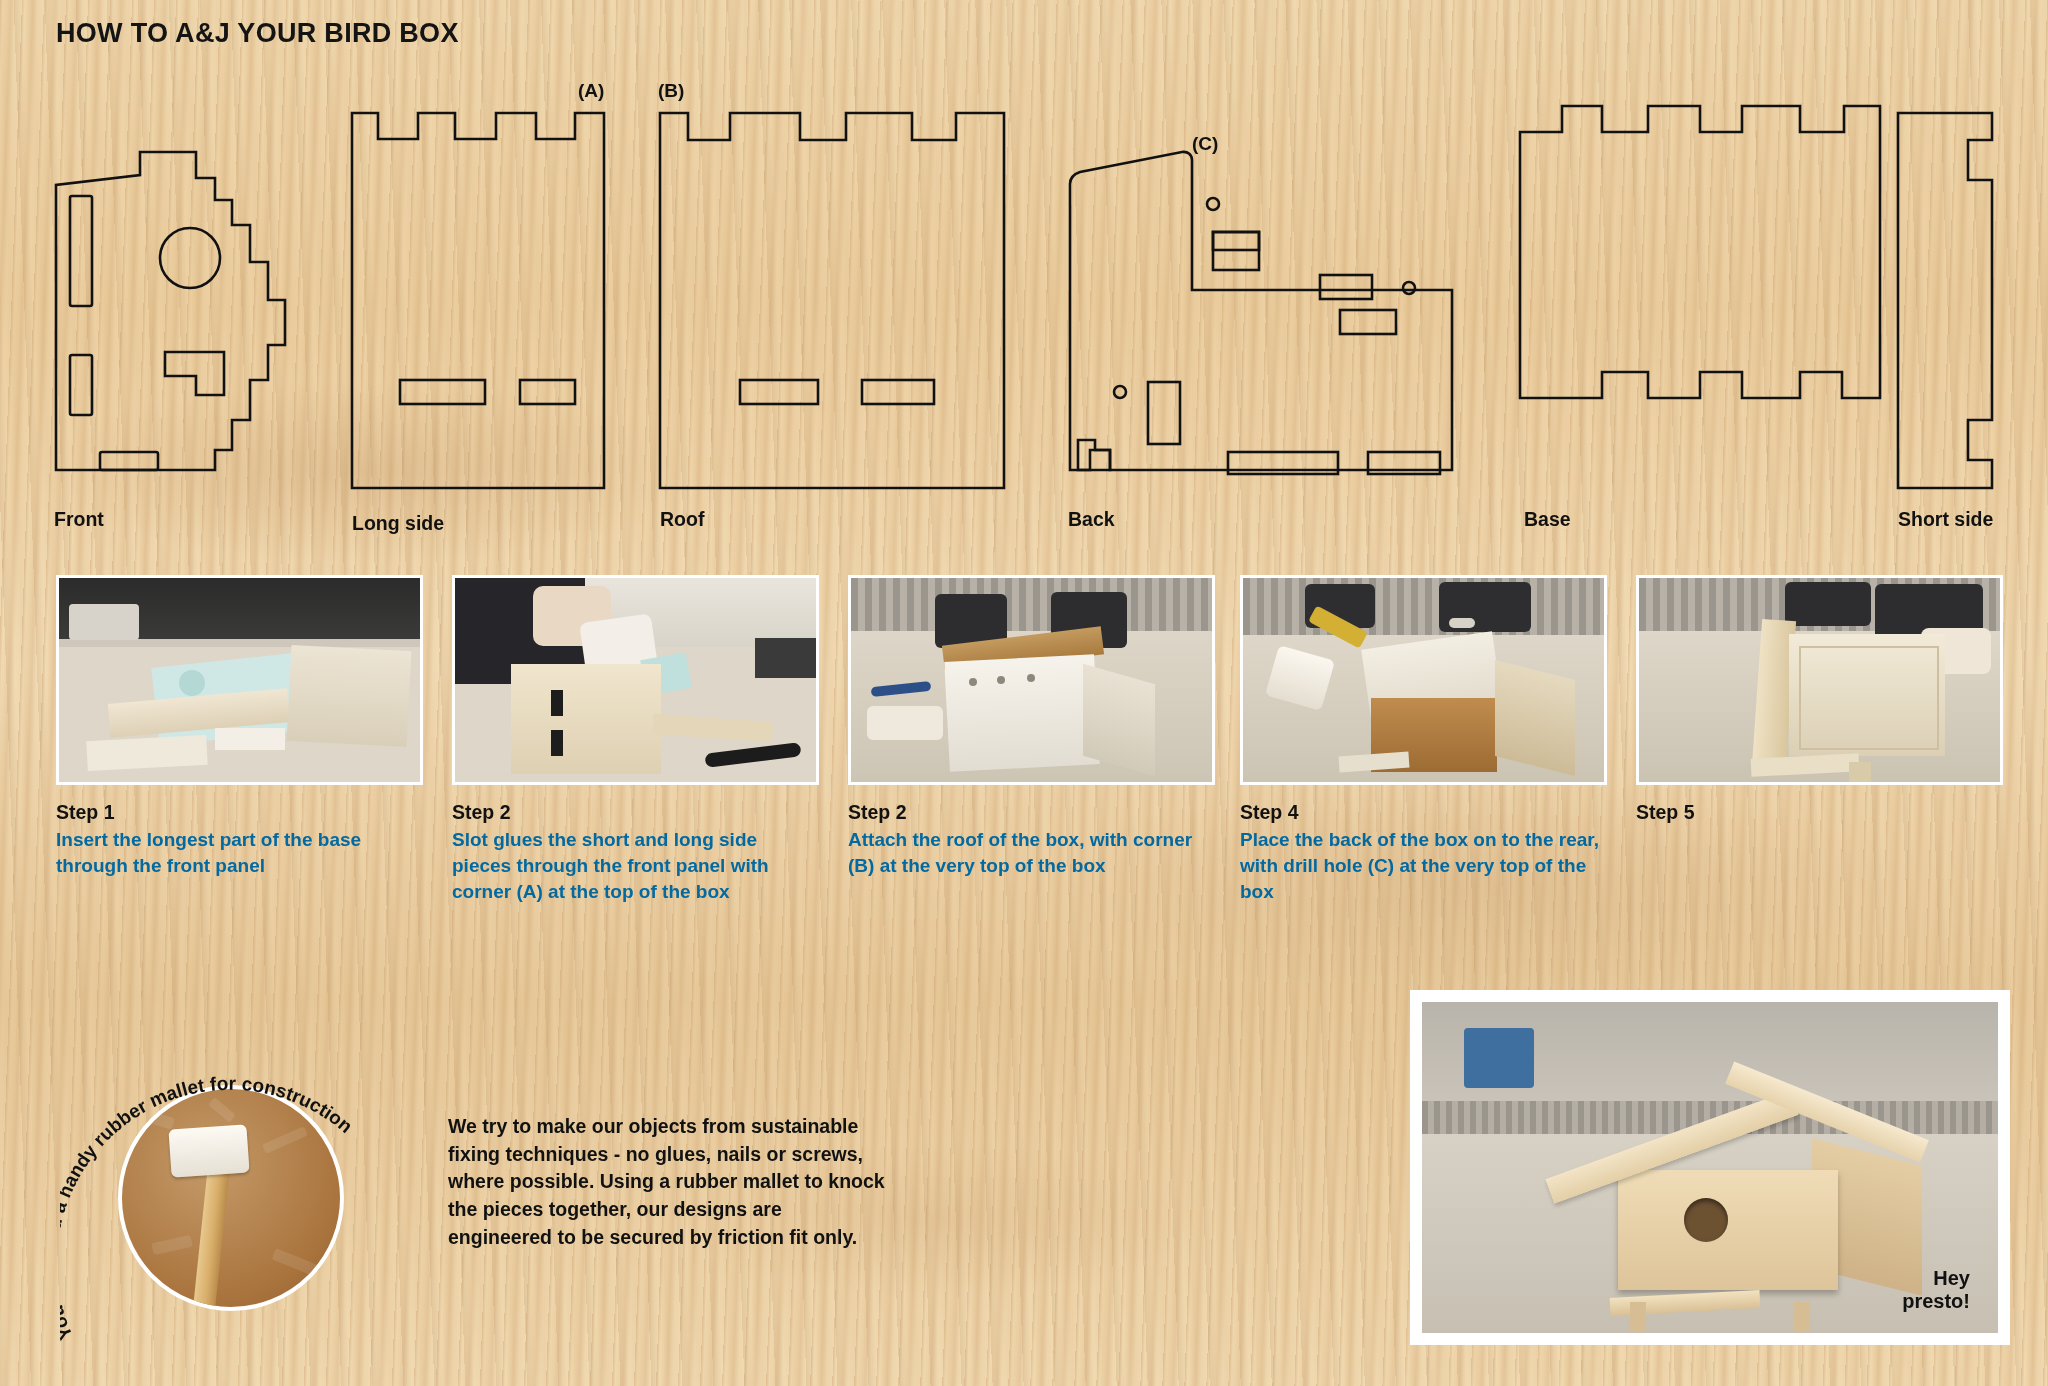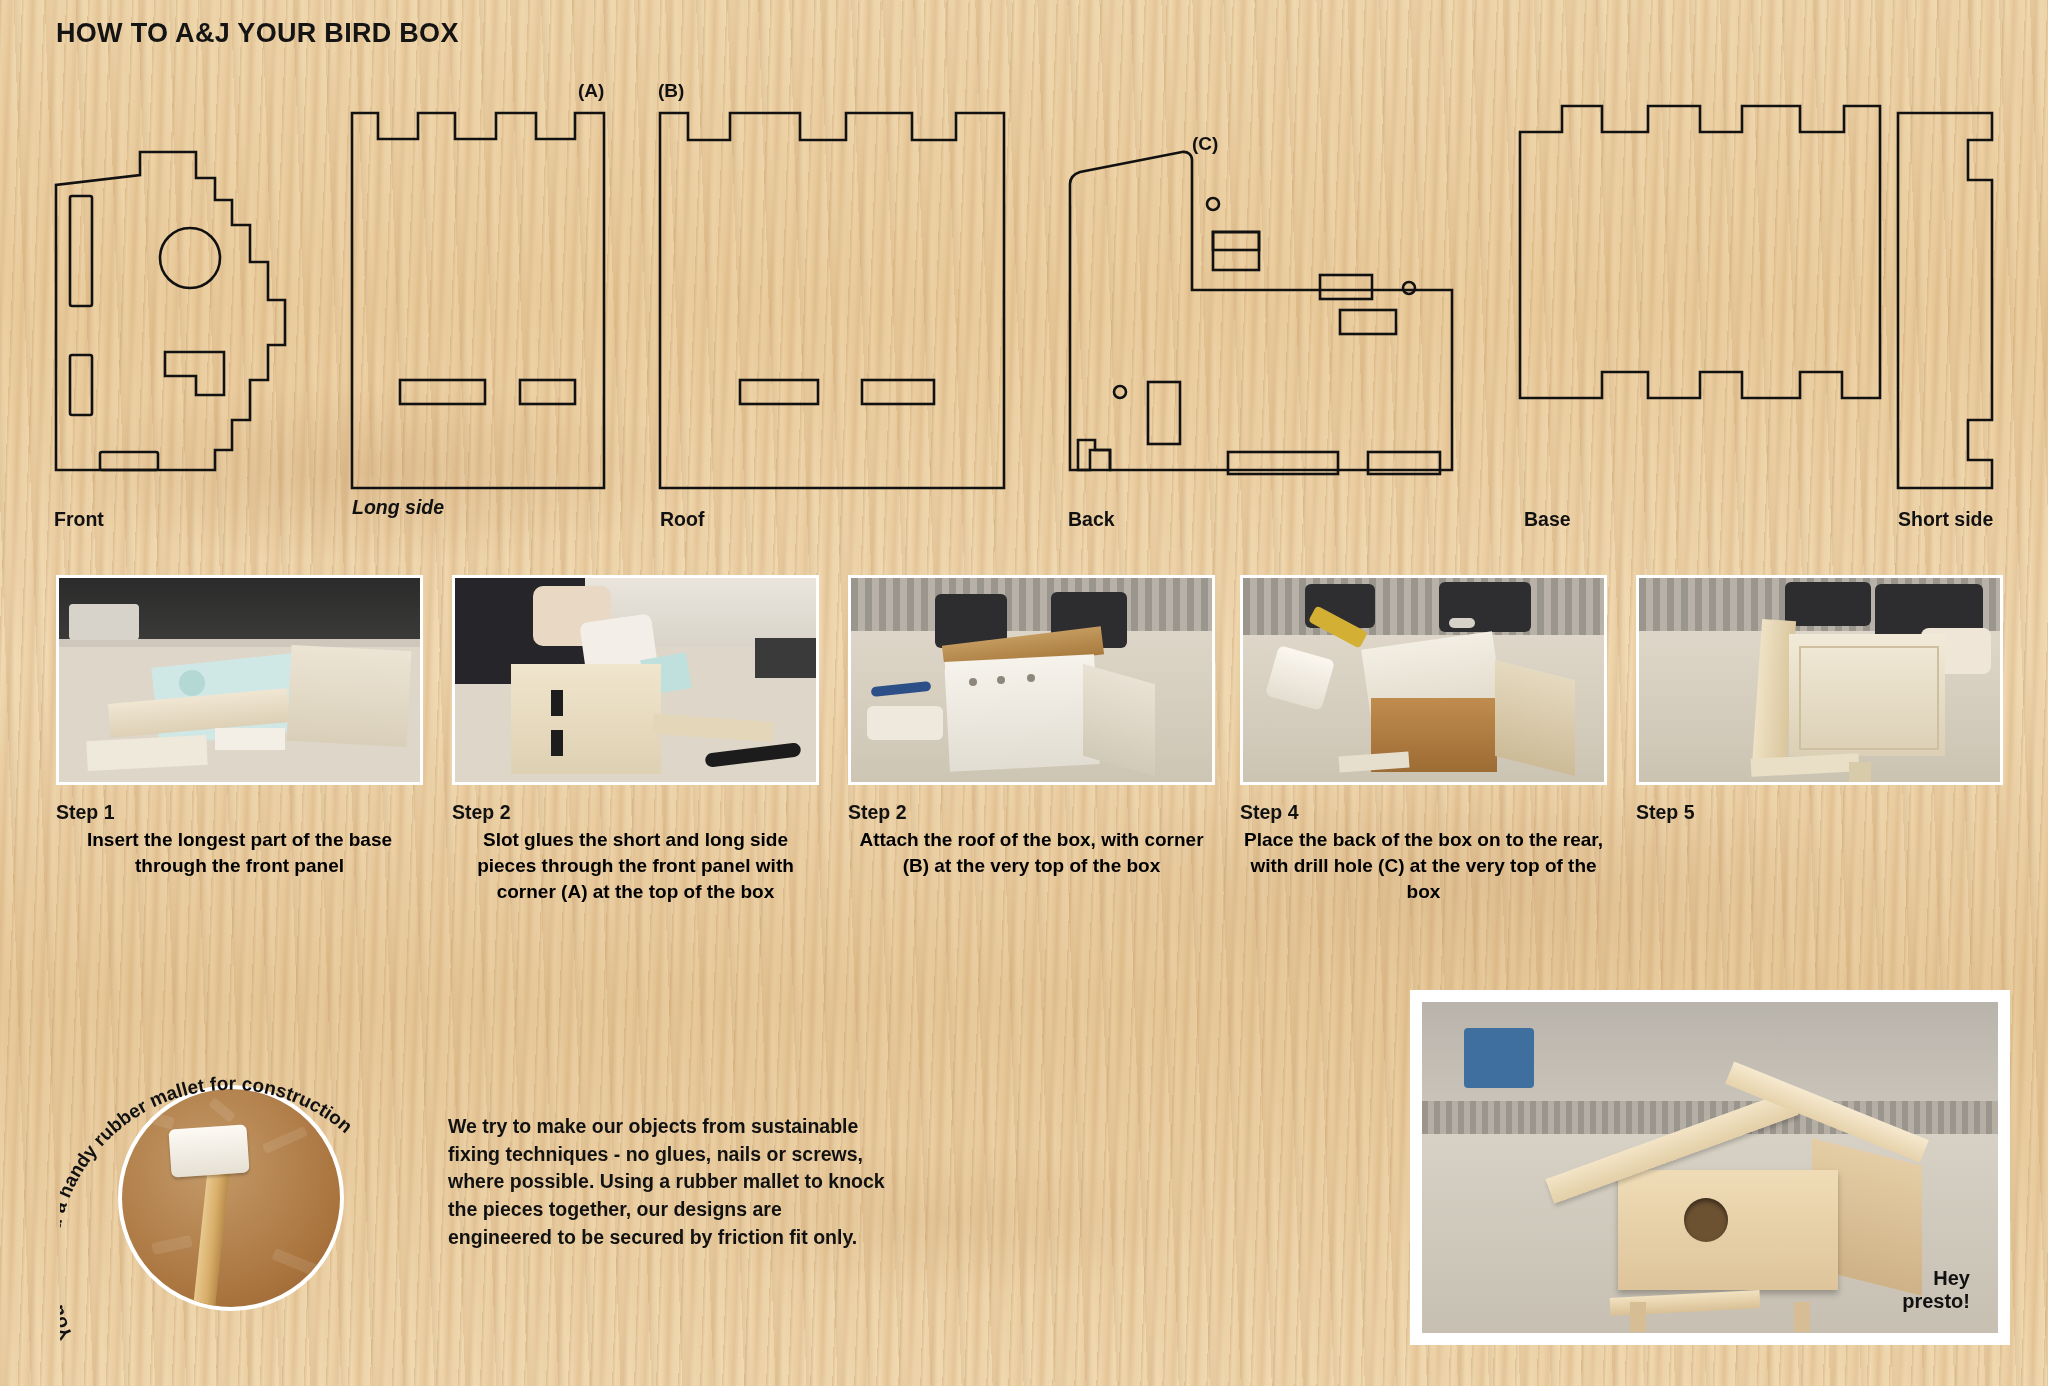--- a/index.html
+++ b/index.html
@@ -107,22 +107,21 @@
     margin-top: 16px;
     font-size: 19.5px;
     font-weight: bold;
     color: #111;
   }
   .step-body {
     margin-top: 3px;
     font-size: 19px;
     font-weight: bold;
     line-height: 1.38;
-    color: #000000;
-    text-align: center;
+    color: #0369a1;
   }
 
   
   .pl { position: absolute; }
 
   
   #mallet-circle {
     position: absolute;
     left: 118px;
     top: 1085px;
@@ -296,21 +295,21 @@
       <path d="M1898,113 L1898,488 L1992,488 L1992,460 L1968,460 L1968,420
                L1992,420 L1992,180 L1968,180 L1968,140 L1992,140 L1992,113 Z"></path>
     </g>
   </svg>
 
   <div class="callout" style="left:578px;top:80px;">(A)</div>
   <div class="callout" style="left:658px;top:80px;">(B)</div>
   <div class="callout" style="left:1192px;top:133px;">(C)</div>
 
   <div class="part-label" style="left:54px;top:508px;">Front</div>
-  <div class="part-label" style="left:352px;top:496px;font-style:italic;">Long side</div>
+  <div class="part-label" style="left:352px;top:512px;">Long side</div>
   <div class="part-label" style="left:660px;top:508px;">Roof</div>
   <div class="part-label" style="left:1068px;top:508px;">Back</div>
   <div class="part-label" style="left:1524px;top:508px;">Base</div>
   <div class="part-label" style="left:1898px;top:508px;">Short side</div>
 
   <div class="step" style="left:56px;">
     <div class="photo">
       <div class="bench"></div>
       <div class="pl" style="left:0;top:0;width:100%;height:30%;background:linear-gradient(180deg,#2b2b2b,#3a3a38);"></div>
       <div class="pl" style="left:10px;top:26px;width:70px;height:36px;background:#d8d3ca;border-radius:4px;"></div>

